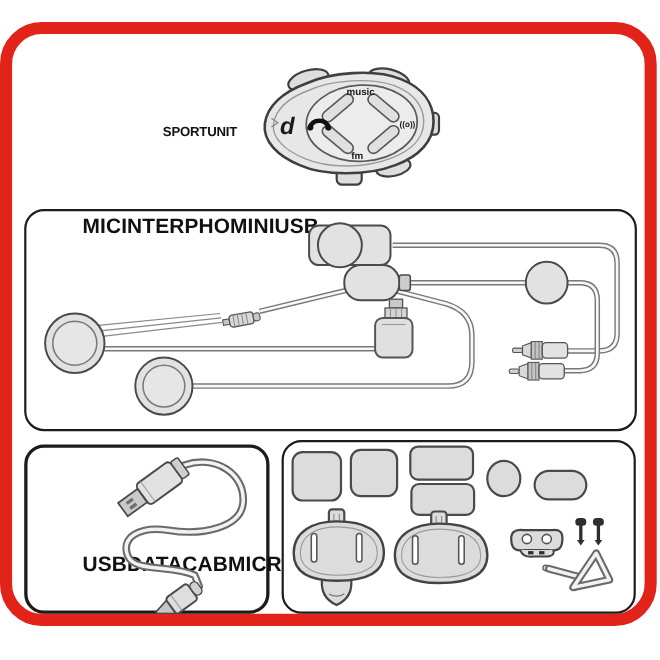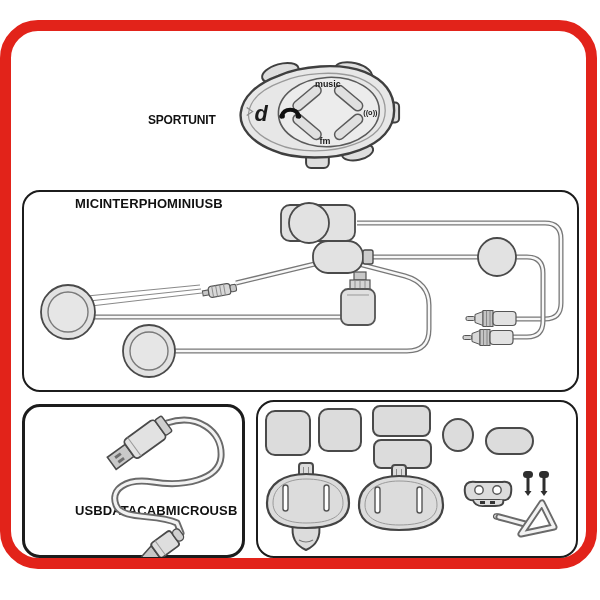--- a/index.html
+++ b/index.html
@@ -4,21 +4,21 @@
 <style>
   html,body{margin:0;padding:0;background:#fff;}
   .page{position:relative;width:600px;height:600px;background:#fff;overflow:hidden;
         font-family:"Liberation Sans",sans-serif;}
   .red-frame{position:absolute;left:0px;top:20px;width:597px;height:549px;
         border:11px solid var(--accent,#e2231a);border-radius:38px;box-sizing:border-box;background:#fff;}
   .section-box{position:absolute;border:2.5px solid #1c1c1c;border-radius:18px;background:#fff;box-sizing:border-box;}
   #mic-box{left:22px;top:190px;width:557px;height:202px;}
   #usb-box{left:22px;top:404px;width:223px;height:154px;border-width:3px;}
   #kit-box{left:256px;top:400px;width:322px;height:158px;}
-  .box-label{position:absolute;font-weight:700;font-size:13px;color:#111;letter-spacing:0.1px;white-space:nowrap;padding-left:40px;}
+  .box-label{position:absolute;font-weight:700;font-size:19px;color:#111;letter-spacing:0.1px;white-space:nowrap;padding-left:40px;}
   .sport-label{position:absolute;left:148px;top:97px;font-weight:700;font-size:12px;color:#111;letter-spacing:-0.2px;margin-top:16px;}
   .fill-svg{position:absolute;left:1px;top:1px;}
   svg{display:block;}
   .wo{fill:none;stroke:#787878;stroke-width:5;}
   .wi{fill:none;stroke:#f8f8f8;stroke-width:2.4;}
   .wo2{fill:none;stroke:#6a6a6a;stroke-width:7;stroke-linejoin:round;stroke-linecap:round;}
   .wi2{fill:none;stroke:#f2f2f2;stroke-width:3.2;stroke-linejoin:round;stroke-linecap:round;}
   .part{fill:#e2e2e2;stroke:#4a4a4a;stroke-width:1.8;}
   .pad{fill:#dcdcdc;stroke:#4a4a4a;stroke-width:2;}
   .thin{stroke:#8a8a8a;stroke-width:1.1;fill:none;}

